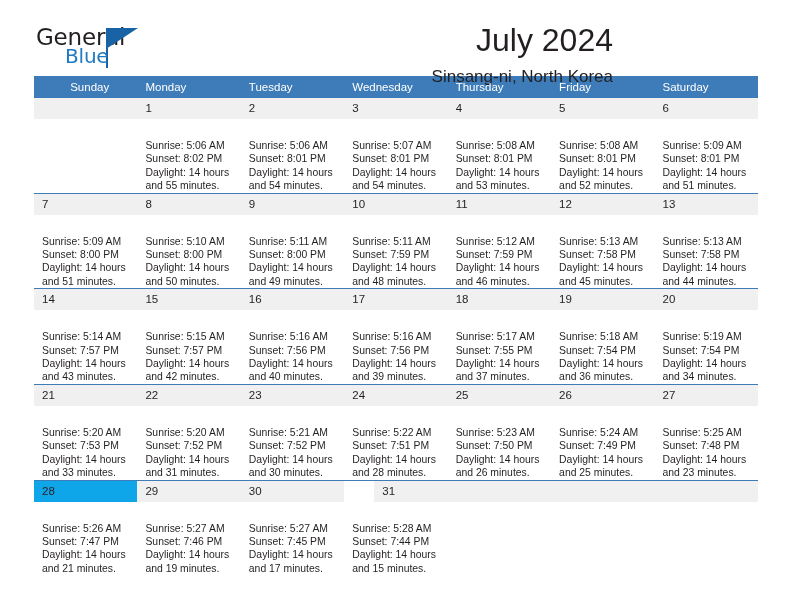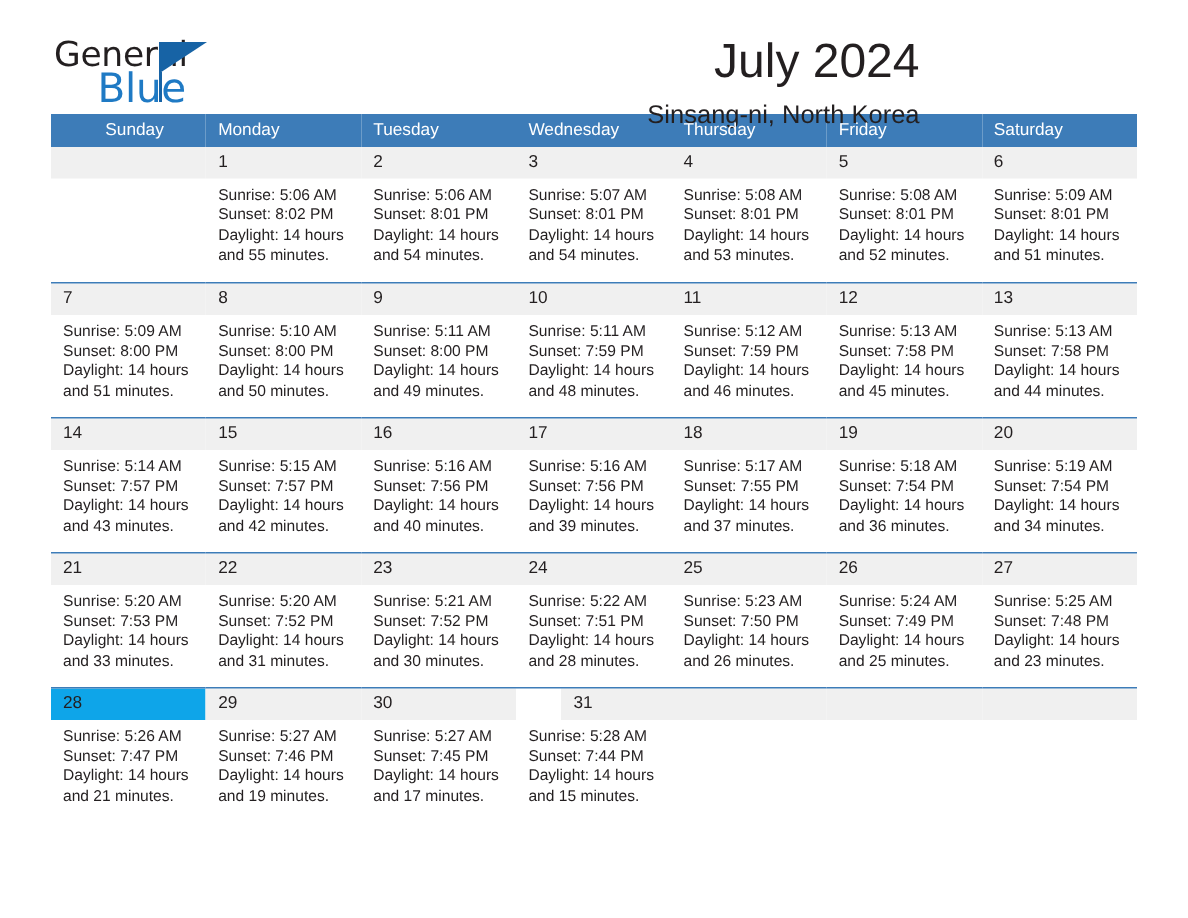--- a/index.html
+++ b/index.html
@@ -43,21 +43,21 @@
     top: 2px;
     font-size: 23px;
     letter-spacing: -0.2px;
     color: #231f20;
     font-family: "DejaVu Sans", sans-serif;
   }
   .brand-blue {
     position: absolute;
     left: 31px;
     top: 22px;
-    font-size: 27px;
+    font-size: 20px;
     letter-spacing: -0.2px;
     color: #1f7ac4;
     font-family: "DejaVu Sans", sans-serif;
   }
   .brand-triangle {
     position: absolute;
     left: 72px;
     top: 4px;
     width: 0;
     height: 0;
@@ -133,20 +133,21 @@
     height: 21px;
     box-sizing: border-box;
     line-height: 13px;
   }
   .cell.empty .daynum { background: #f0f0f0; }
   .details {
     padding: 5px 6px 0 8px;
     font-size: 10.4px;
     line-height: 13.4px;
     color: #231f20;
+    margin-top: 15px;
   }
   .details div { white-space: nowrap; }
 </style>
 </head>
 <body>
 
 <div class="page">
 
   <div class="header">
 

